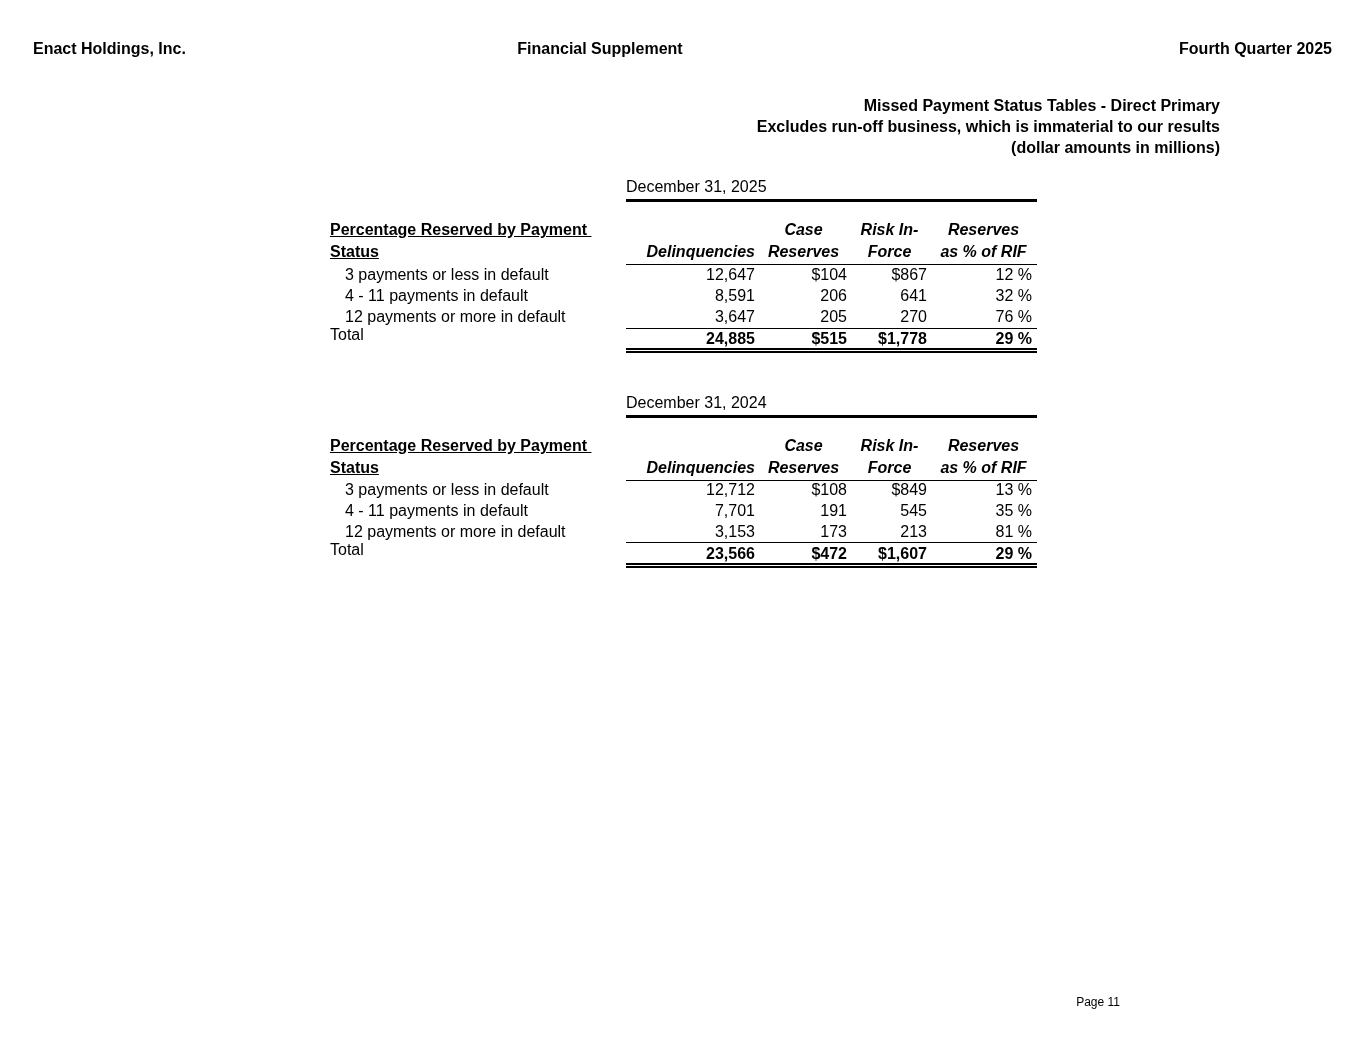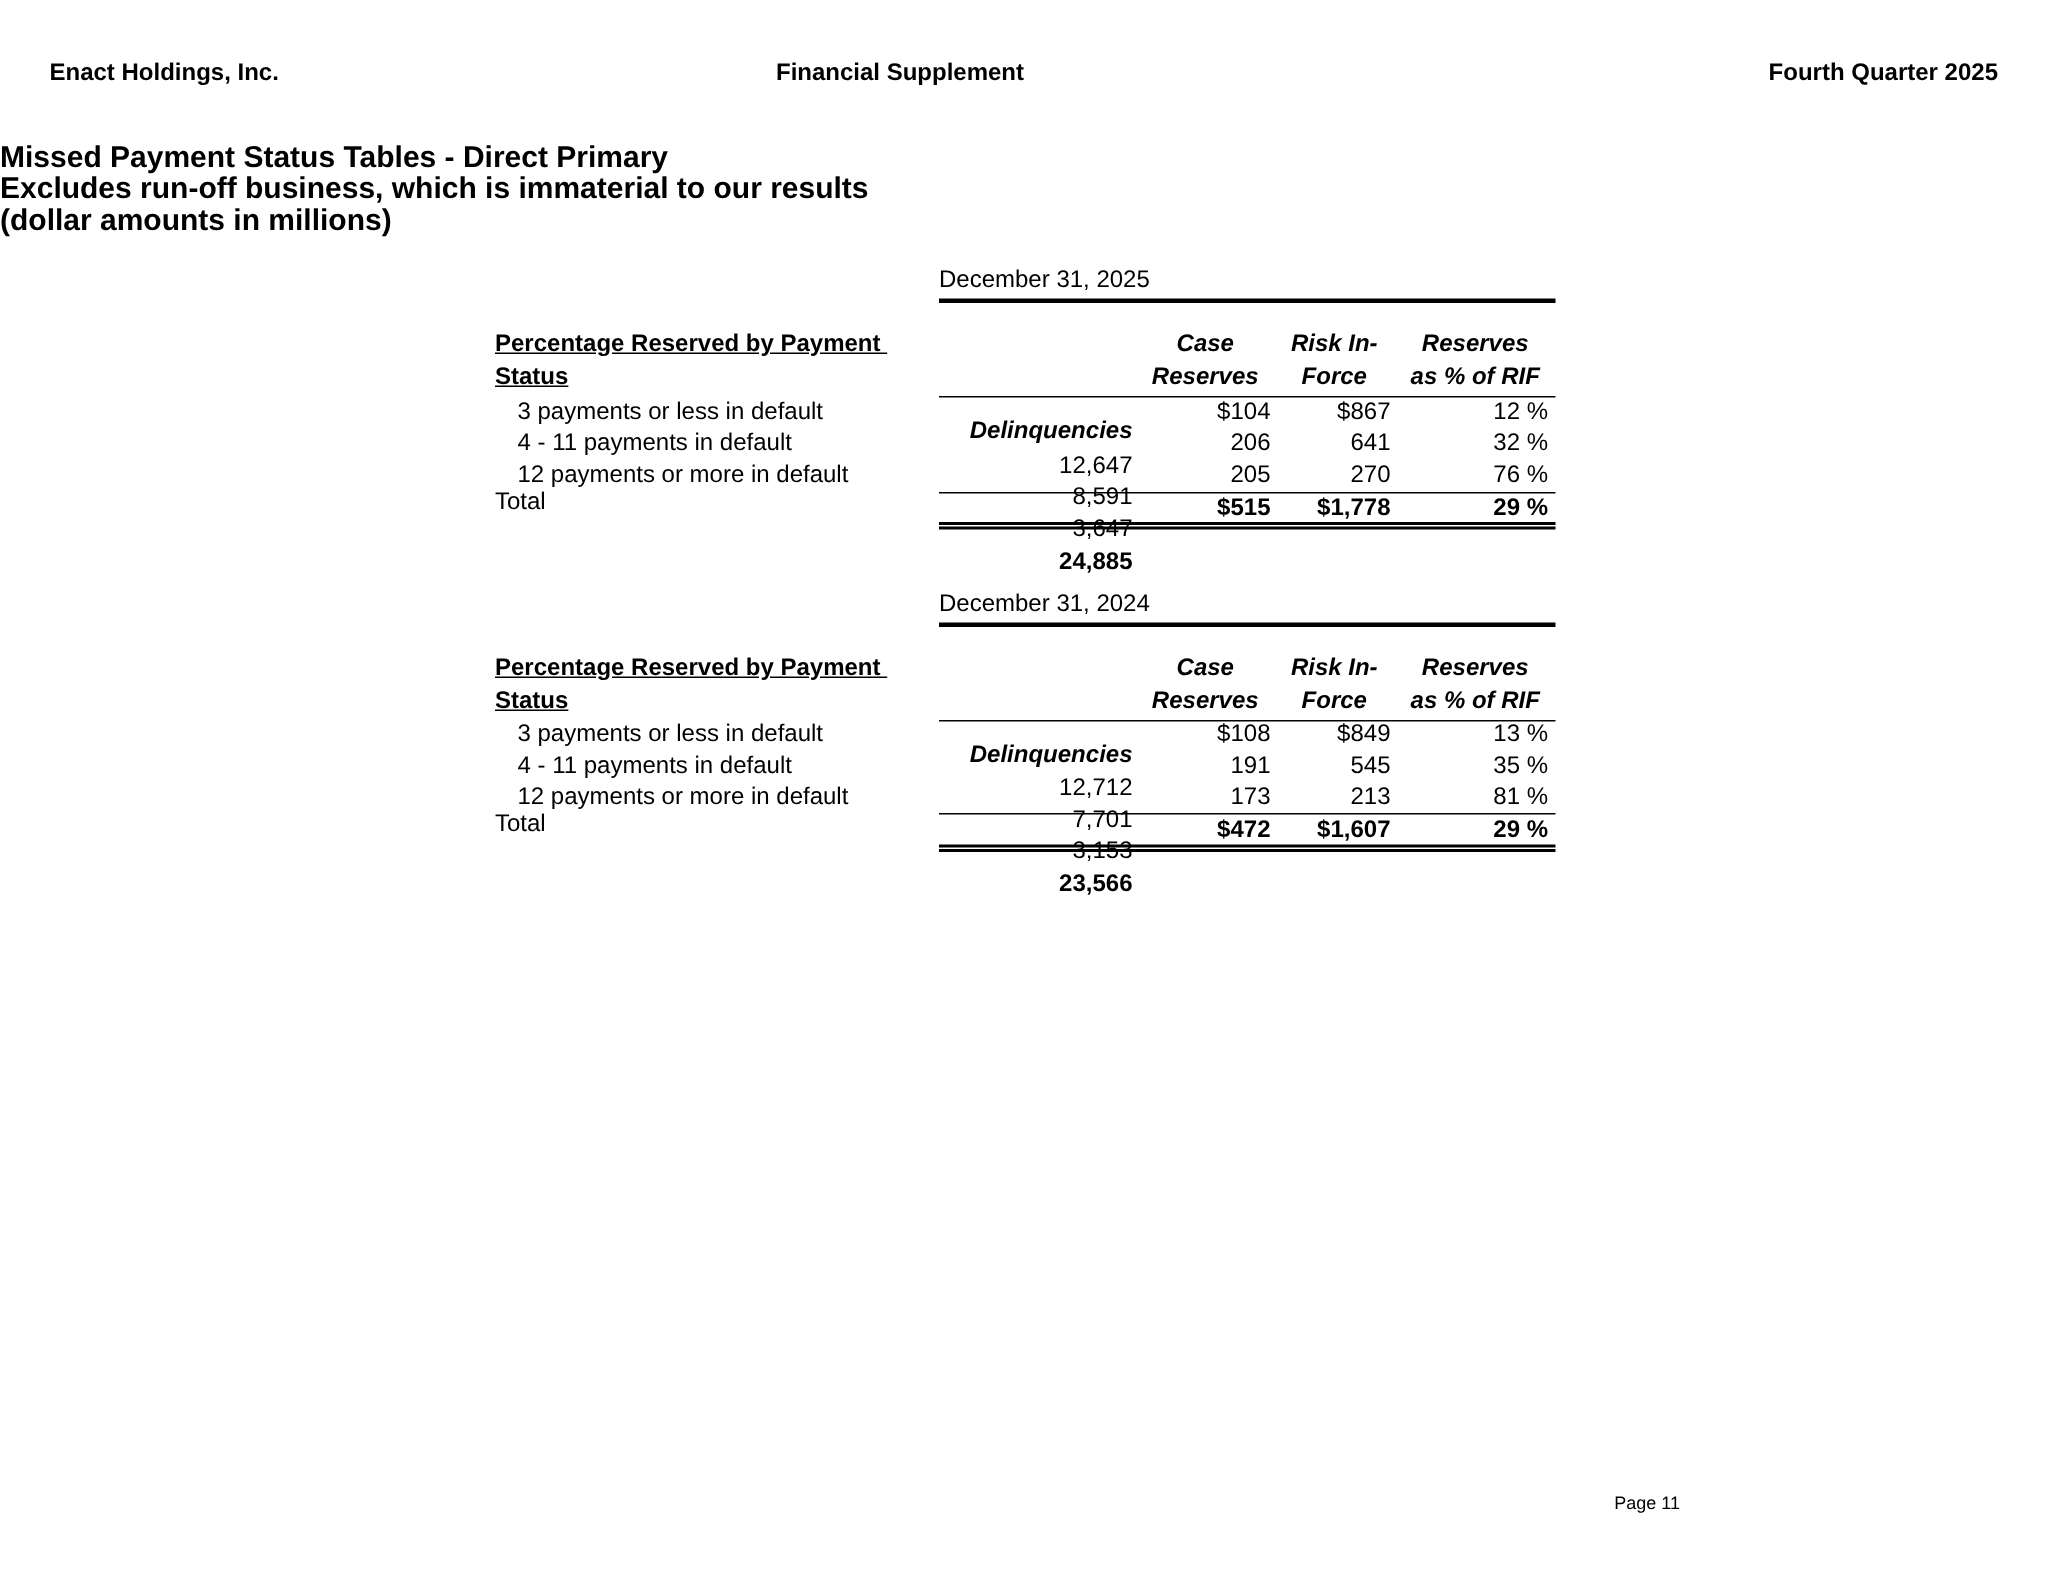--- a/index.html
+++ b/index.html
@@ -1,28 +1,28 @@
 <!DOCTYPE html>
 <html><head>
 <meta charset="utf-8">
 <style>
   html, body { margin:0; padding:0; background:#ffffff; }
   body { width:1365px; height:1055px; position:relative; font-family:"Liberation Sans", sans-serif; color:#000; overflow:hidden; }
   .hdr { position:absolute; top:40px; font-weight:bold; font-size:16px; }
   .hdr.left { left:33px; }
   .hdr.center { left:0; width:1200px; text-align:center; }
   .hdr.right { right:33px; }
-  .titles { position:absolute; top:95px; left:0; width:1220px; text-align:left; font-weight:bold; font-size:20px; line-height:21px; }
+  .titles { position:absolute; top:95px; left:0; width:1220px; text-align:right; font-weight:bold; font-size:16px; line-height:21px; }
   .tbl { position:absolute; left:330px; width:707px; font-size:16px; }
   .period { position:absolute; left:296px; width:411px; font-weight:normal; top:0; height:22px; line-height:22px; }
   .period-rule { position:absolute; left:296px; width:411px; top:23px; height:3px; background:#000; }
   .hrow { position:absolute; left:0; width:707px; font-weight:bold; }
   .hrow .lbl { position:absolute; left:0; text-decoration:underline; white-space:pre; }
   .hrow .c { position:absolute; text-align:right;font-style:italic; }
-  .c1 { left:296px; width:129px;margin-top:36px; }
+  .c1 { left:296px; width:129px; }
   .c2 { left:430px; width:87px; text-align:right; }
   .c3 { left:522px; width:75px; }
   .c4 { left:605px; width:97px; }
   .ctr { text-align:center !important; }
   .rule-thin { position:absolute; left:296px; width:411px; height:1px; background:#000; }
   .row { position:absolute; left:0; width:707px; height:21px; line-height:21px; }
   .row .lbl { position:absolute; left:15px; }
   .row.total .lbl { left:0; font-weight:normal; top:-4px; }
   .row .v { position:absolute; text-align:right; }
   .row.total .v { font-weight:bold; }

